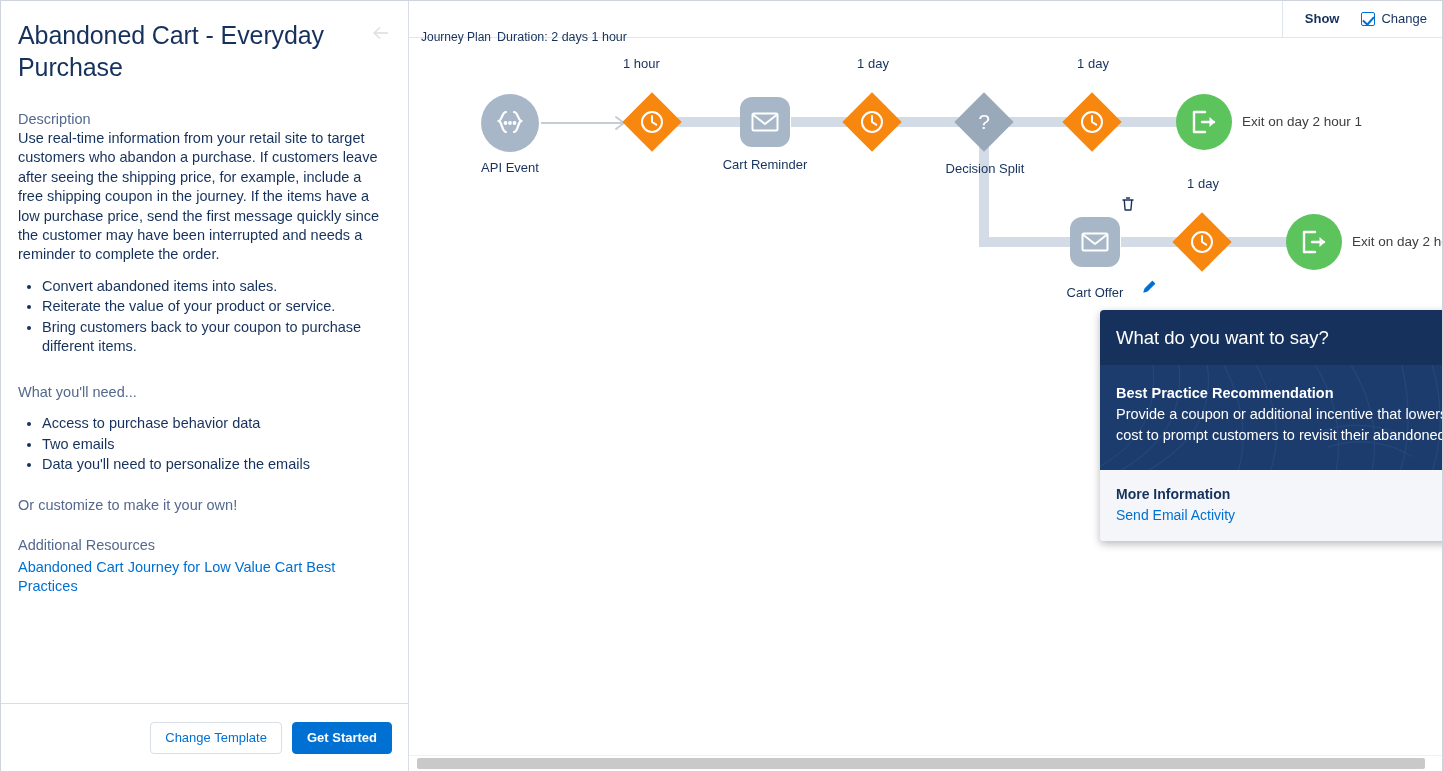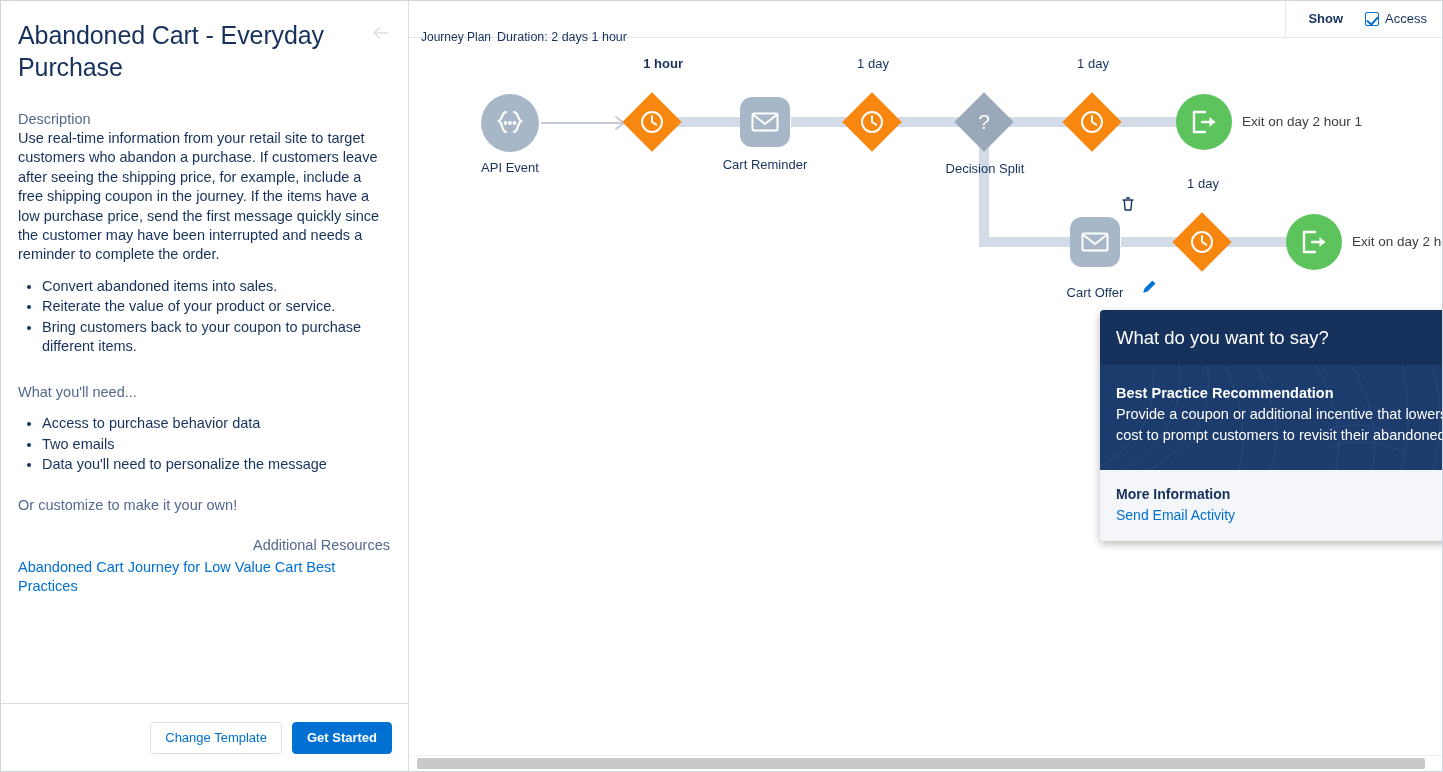--- a/index.html
+++ b/index.html
@@ -371,26 +371,26 @@
         <li>Convert abandoned items into sales.</li>
         <li>Reiterate the value of your product or service.</li>
         <li>Bring customers back to your coupon to purchase different items.</li>
       </ul>
 
       <div class="section-label">What you'll need...</div>
 
       <ul class="bullets">
         <li>Access to purchase behavior data</li>
         <li>Two emails</li>
-        <li>Data you'll need to personalize the message</li>
+        <li>Data you'll need to personalize the emails</li>
       </ul>
 
       <div class="plain-line">Or customize to make it your own!</div>
 
-      <div class="plain-line" style="margin-top:21px;text-align:right;">Additional Resources</div>
+      <div class="plain-line" style="margin-top:21px;">Additional Resources</div>
       <a class="resource-link">Abandoned Cart Journey for Low Value Cart Best Practices</a>
     </div>
 
     <div id="back-arrow">
       <svg width="22" height="22" viewBox="0 0 22 22" aria-hidden="true">
         <path d="M4 11 H18" stroke="#dcdfe4" stroke-width="1.6" fill="none"></path>
         <path d="M9.5 6 L4 11 L9.5 16" stroke="#dcdfe4" stroke-width="1.6" fill="none" stroke-linecap="round" stroke-linejoin="round"></path>
       </svg>
     </div>
 
@@ -404,21 +404,21 @@
 
     <div id="canvas-header">
       <div id="journey-title-wrap">
         <span id="journey-title">Journey Plan</span>
         <span id="journey-duration">Duration: 2 days 1 hour</span>
       </div>
       <div id="header-right">
         <span id="show-label">Show</span>
         <span class="checkbox-wrap">
           <span class="cbox"></span>
-          <span class="cbox-label">Access</span>
+          <span class="cbox-label">Change</span>
         </span>
       </div>
     </div>
 
     <div id="canvas-body">
       <div id="canvas-inner">
 
         <div class="arrow-line" style="left:132px; top:83px; width:84px;"></div>
         <svg style="position:absolute; left:205px; top:76px;" width="14" height="16" viewBox="0 0 14 16">
           <path d="M2 2 L10 8 L2 14" stroke="#c4ccd6" stroke-width="2" fill="none" stroke-linecap="round" stroke-linejoin="round"></path>
@@ -448,21 +448,21 @@
           <div class="node-label" style="left:-15px; top:66px; width:88px;">API Event</div>
         </div>
 
         <div class="node" style="left:222px; top:62px;">
           <div class="diamond" style="background:#f7870f;">
             <svg width="26" height="26" viewBox="0 0 26 26">
               <circle cx="13" cy="13" r="10" stroke="#ffffff" stroke-width="2" fill="none"></circle>
               <path d="M13 7 V13 L17.2 15.6" stroke="#ffffff" stroke-width="2" fill="none" stroke-linecap="round" stroke-linejoin="round"></path>
             </svg>
           </div>
-          <div class="wait-label" style="left:-8px; top:-45px; width:60px; text-align:right;font-weight:bold;">1 hour</div>
+          <div class="wait-label" style="left:-8px; top:-45px; width:60px; text-align:left;">1 hour</div>
         </div>
 
         <div class="node" style="left:331px; top:58px;">
           <div class="node-square">
             <svg width="28" height="22" viewBox="0 0 28 22">
               <rect x="1.5" y="2.5" width="25" height="17" rx="1.5" stroke="#ffffff" stroke-width="2" fill="none"></rect>
               <path d="M2.5 4 L14 13 L25.5 4" stroke="#ffffff" stroke-width="2" fill="none" stroke-linecap="round" stroke-linejoin="round"></path>
             </svg>
           </div>
           <div class="node-label" style="left:-26px; top:60px; width:102px;">Cart Reminder</div>

